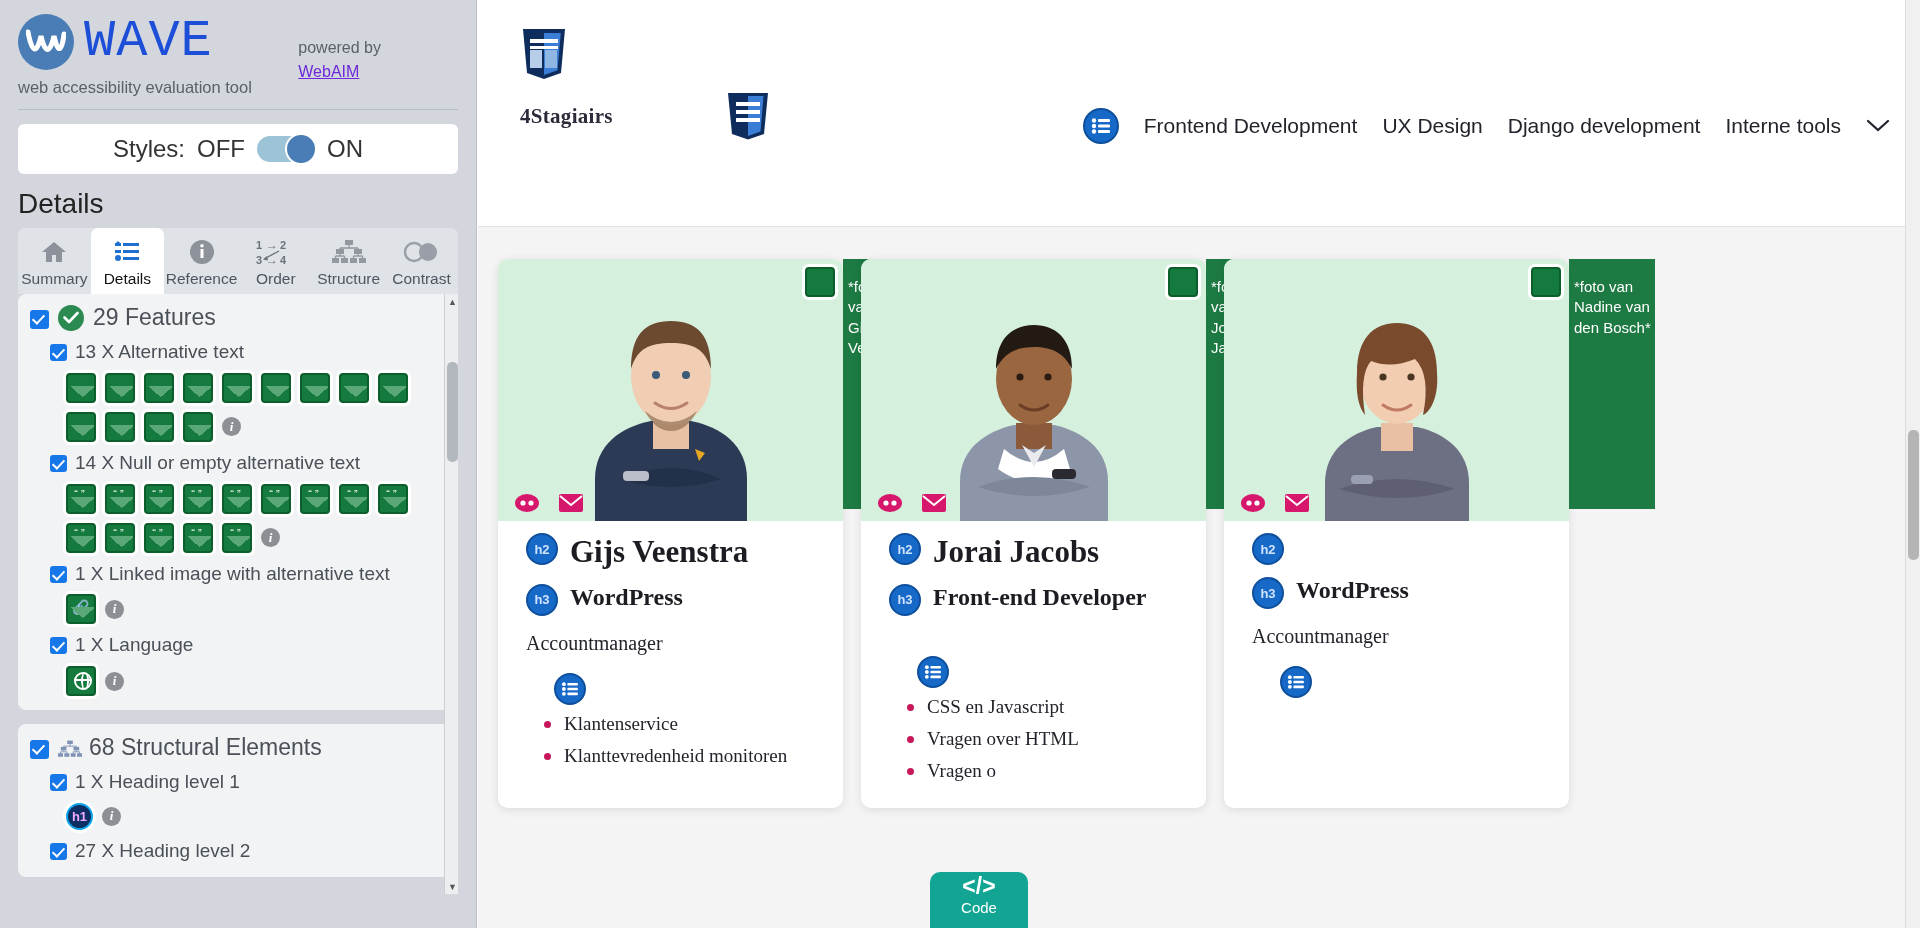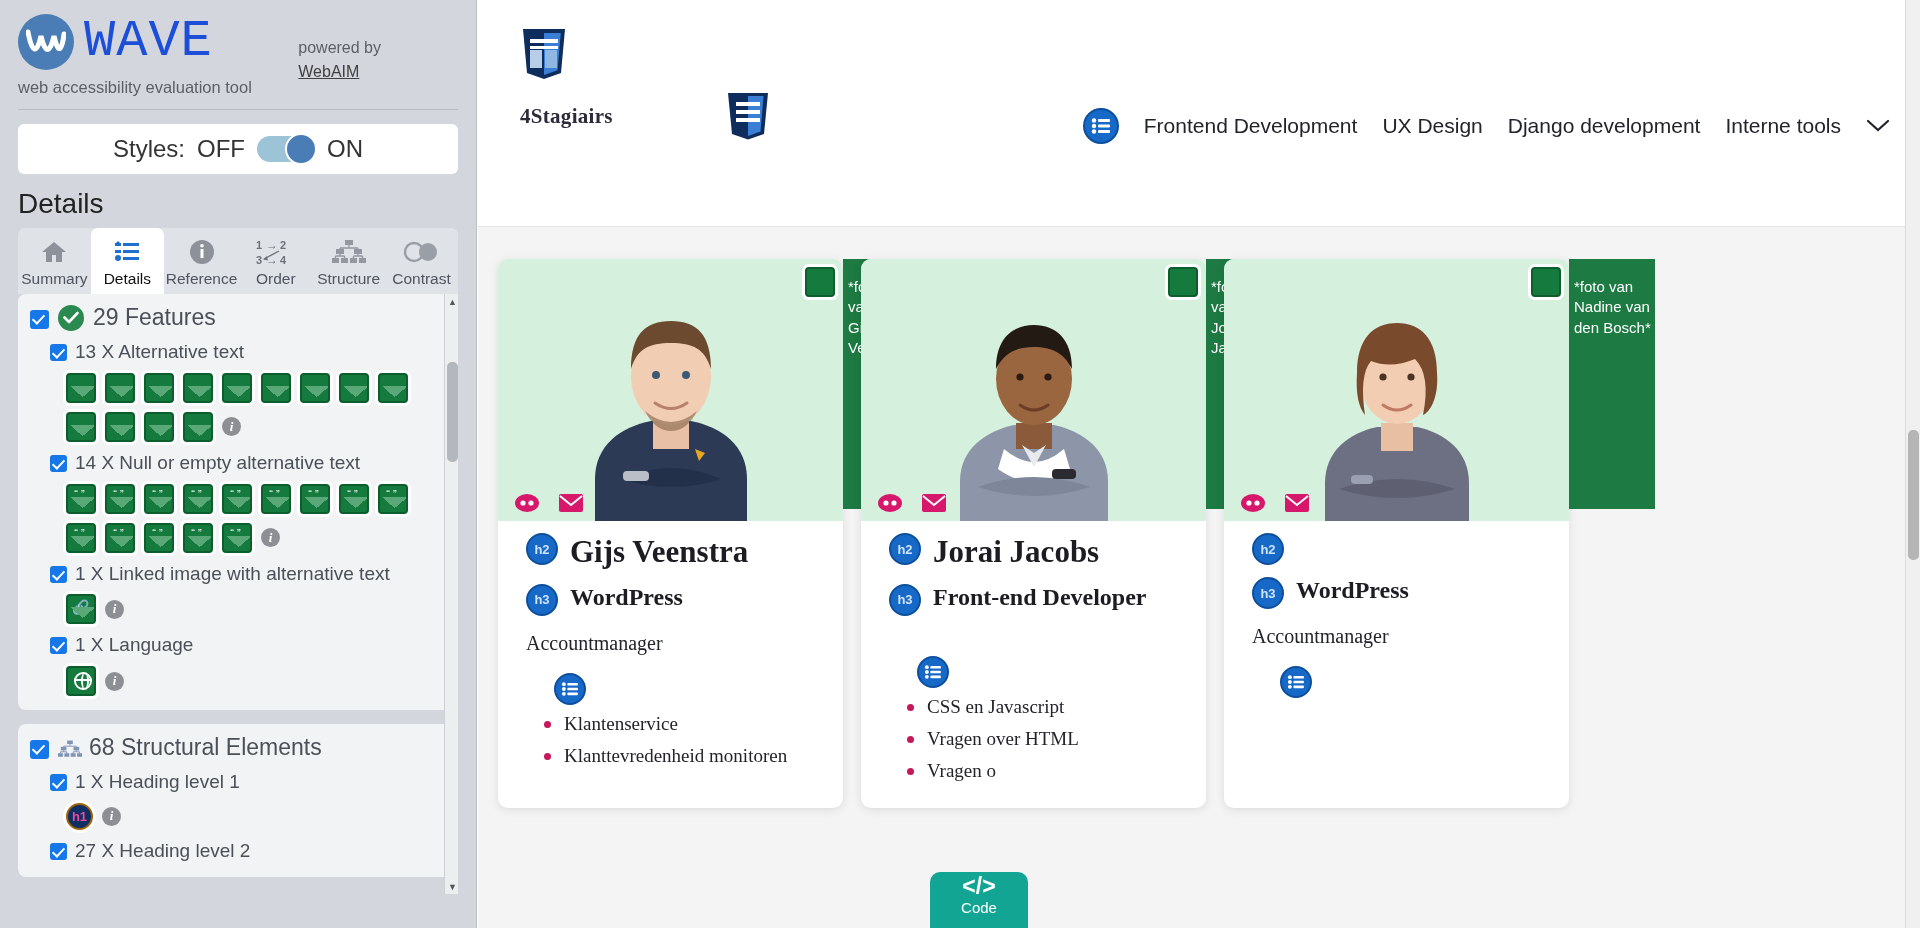--- a/index.html
+++ b/index.html
@@ -29,21 +29,21 @@
   }
   .wave-word {
     font-size:52px; color:#1d4ed8; letter-spacing:1px;
     font-weight:400; line-height:1; font-family:Liberation Mono, monospace;
   }
   .wave-tagline { font-size:16.5px; color:#5b5f66; margin-top:8px; }
   .wave-powered {
     position:absolute; right:95px; top:36px;
     font-size:16px; color:#5b5f66; text-align:left; line-height:1.5;
   }
-  .wave-powered a { color:#404040; }
+  .wave-powered a { color:#6d28d9; }
   .wave-rule { height:1px; background:#b9bec6; margin:12px 0 0 0; }
 
   .styles-bar {
     margin:14px 18px 0 18px; background:#fff; border-radius:6px;
     height:50px; display:flex; align-items:center; justify-content:center;
     gap:12px; font-size:24px; color:#333;
   }
   .toggle-track {
     width:58px; height:26px; border-radius:13px; background:#9dc4d6;
     position:relative; display:inline-block;
@@ -134,22 +134,22 @@
     border-left:2px solid #fff; border-right:2px solid #fff; border-radius:50%;
   }
   .iinfo {
     width:19px; height:19px; border-radius:50%; background:#8d8f94;
     color:#fff; font-size:13px; font-weight:bold; font-style:italic;
     display:flex; align-items:center; justify-content:center;
     flex:0 0 auto; font-family:"Liberation Serif", serif; cursor:pointer;
   }
   .hbadge {
     width:27px; height:27px; border-radius:50%;
-    background:#0e2f63; border:2px solid #a16207; box-shadow:0 0 0 3px #fff;
-    color:#ec4899; font-size:13px; font-weight:bold;
+    background:#0e2f63; border:2px solid #0ea5e9; box-shadow:0 0 0 3px #fff;
+    color:#f0abfc; font-size:13px; font-weight:bold;
     display:flex; align-items:center; justify-content:center; flex:0 0 auto; cursor:pointer;
   }
   .struct-ico { width:22px; height:20px; flex:0 0 auto; }
 
   .scrollbar {
     position:absolute; right:-1px; top:0; width:15px; height:100%;
     background:#eceef0; border-left:1px solid #ccd0d5;
   }
   .sb-thumb {
     position:absolute; left:2px; top:68px; width:11px; height:100px;

